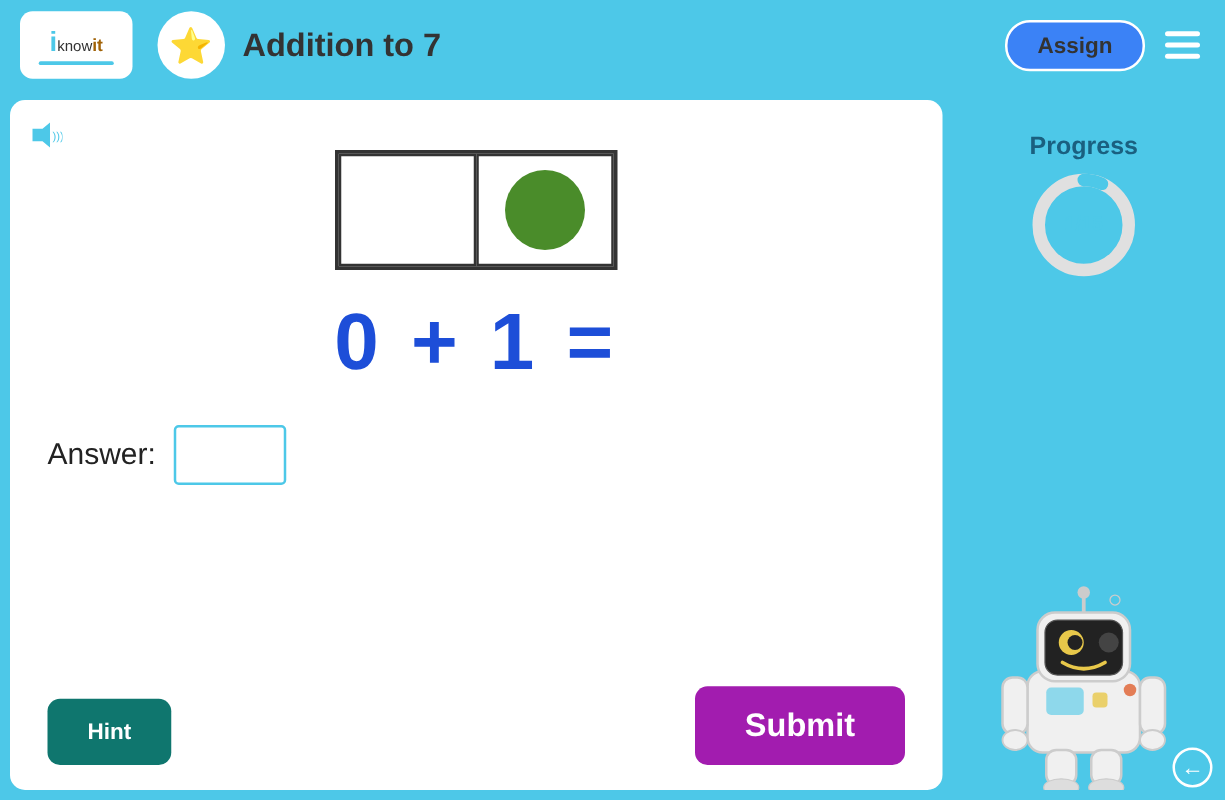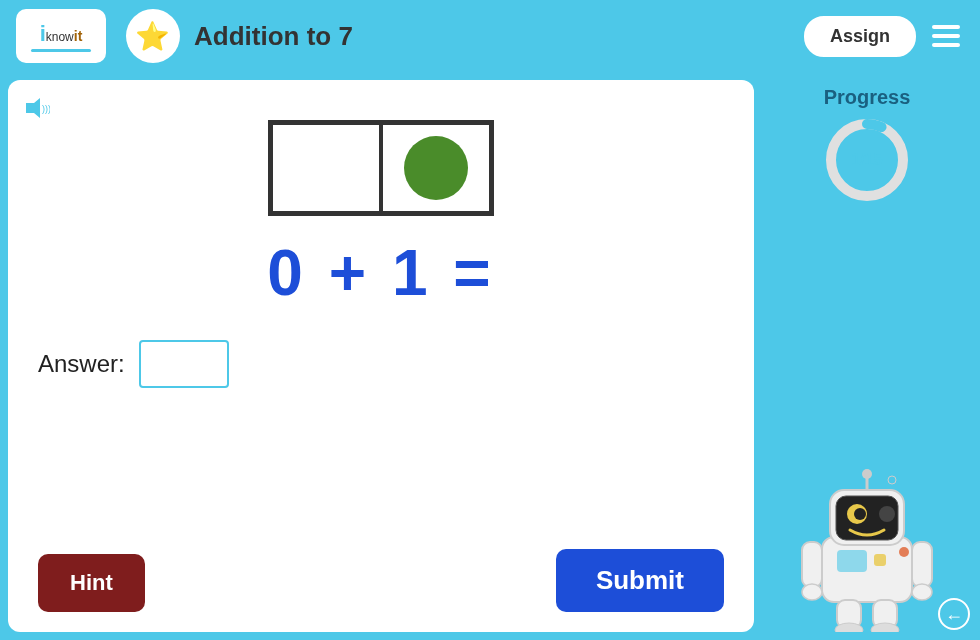--- a/index.html
+++ b/index.html
@@ -58,21 +58,21 @@
     }
 
     .header-right {
       margin-left: auto;
       display: flex;
       align-items: center;
       gap: 12px;
     }
 
     .assign-btn {
-      background: #ffffff;
+      background: #3b82f6;
       color: #333;
       border: 2px solid #fff;
       border-radius: 20px;
       padding: 8px 24px;
       font-size: 18px;
       font-weight: bold;
       cursor: pointer;
     }
 
     .hamburger-btn {
@@ -186,32 +186,32 @@
 
     .bottom-buttons {
       display: flex;
       justify-content: space-between;
       align-items: flex-end;
       margin-top: auto;
       padding-top: 20px;
     }
 
     .hint-btn {
-      background: #7f1d1d;
+      background: #0f766e;
       color: #fff;
       border: none;
       border-radius: 10px;
       padding: 16px 32px;
-      font-size: 22px;
+      font-size: 18px;
       font-weight: bold;
       cursor: pointer;
     }
 
     .submit-btn {
-      background: #1d4ed8;
+      background: #a21caf;
       color: #fff;
       border: none;
       border-radius: 10px;
       padding: 16px 40px;
       font-size: 26px;
       font-weight: bold;
       cursor: pointer;
     }
 
     
@@ -228,20 +228,21 @@
       display: flex;
       flex-direction: column;
       align-items: center;
       gap: 6px;
     }
 
     .section-label {
       color: #1a6080;
       font-size: 20px;
       font-weight: bold;
+      margin-top: 20px;
     }
 
     .ring-container {
       position: relative;
       width: 90px;
       height: 90px;
     }
 
     .ring-svg {
       width: 90px;

